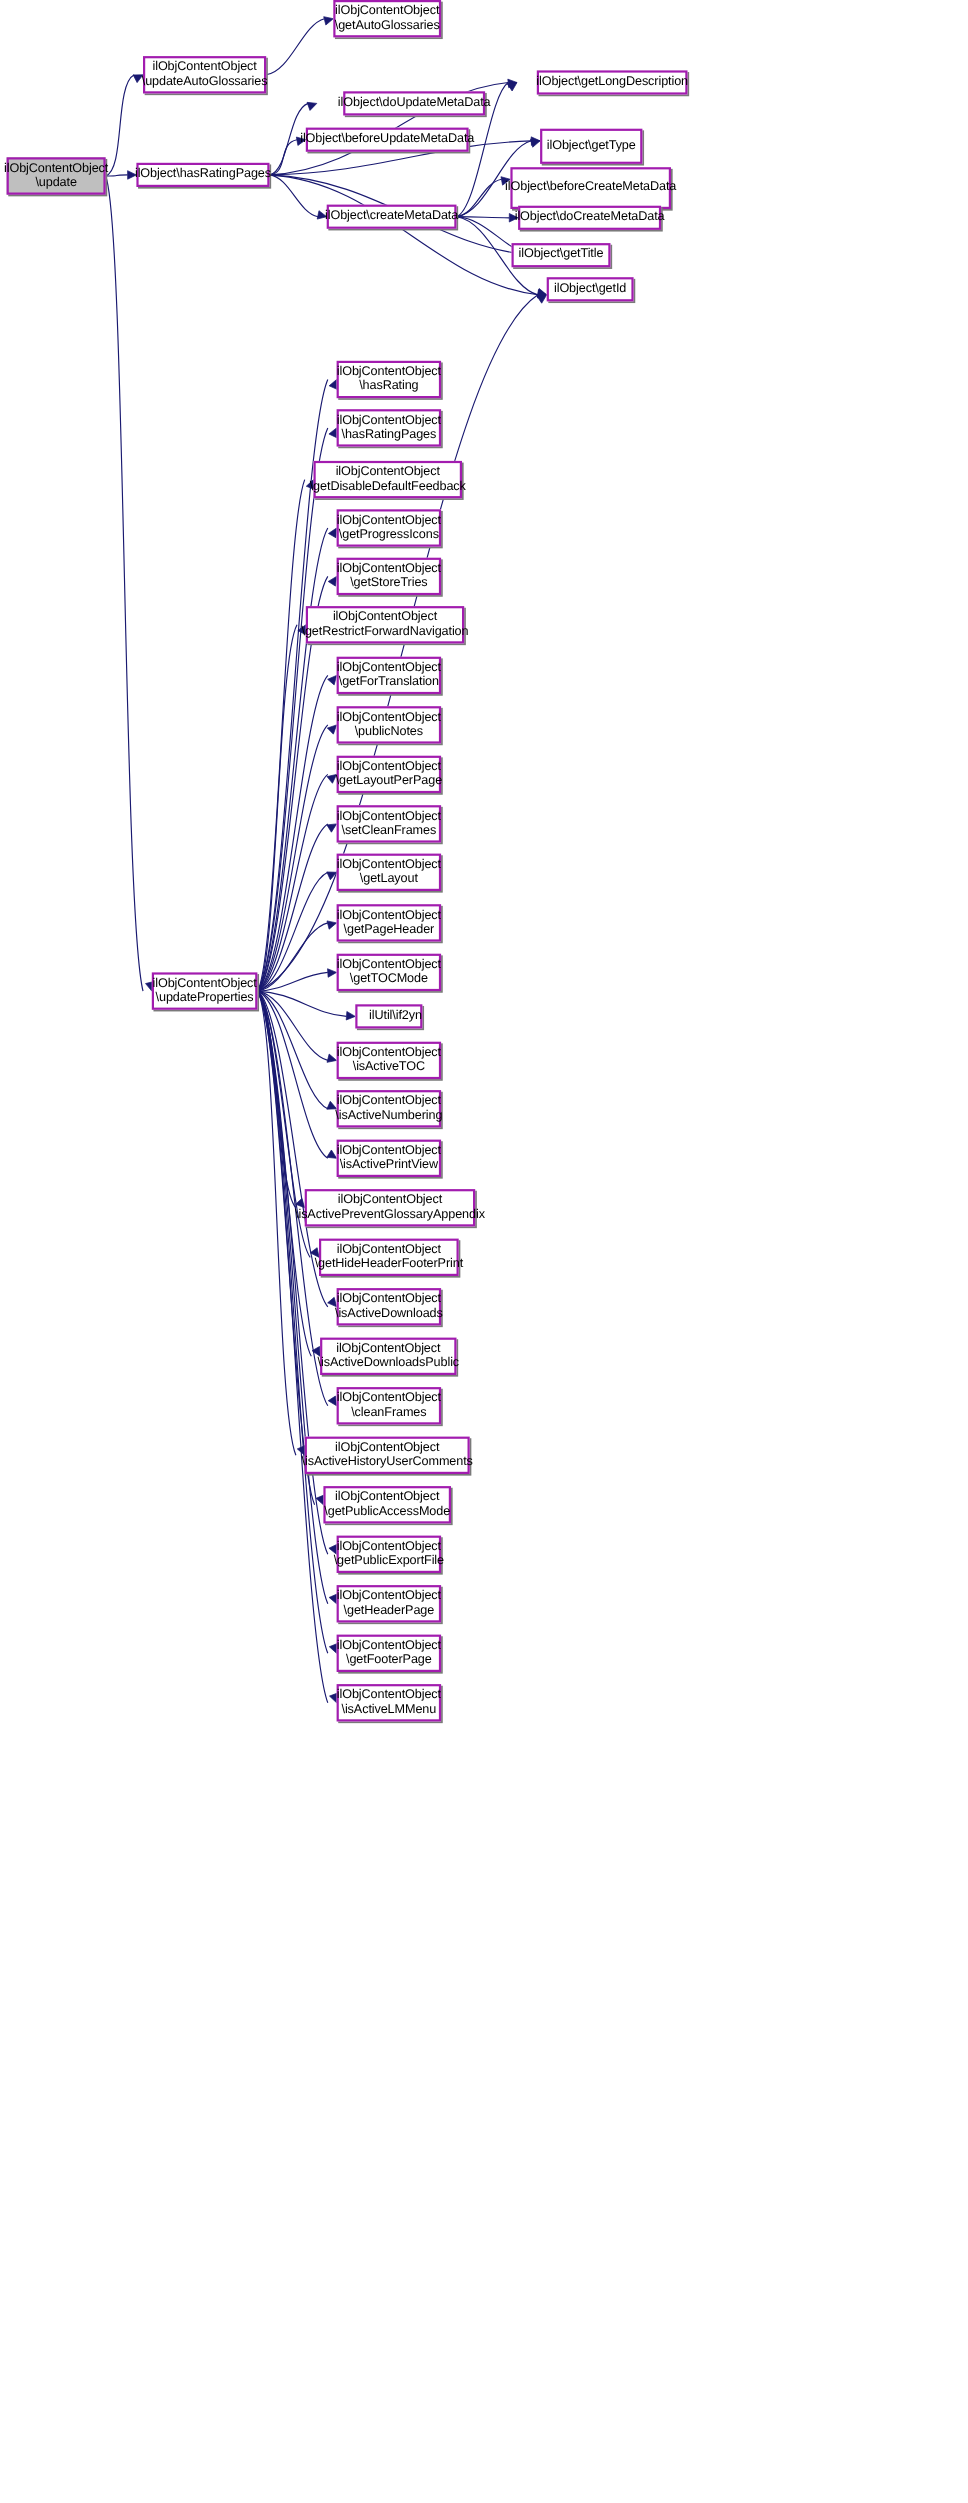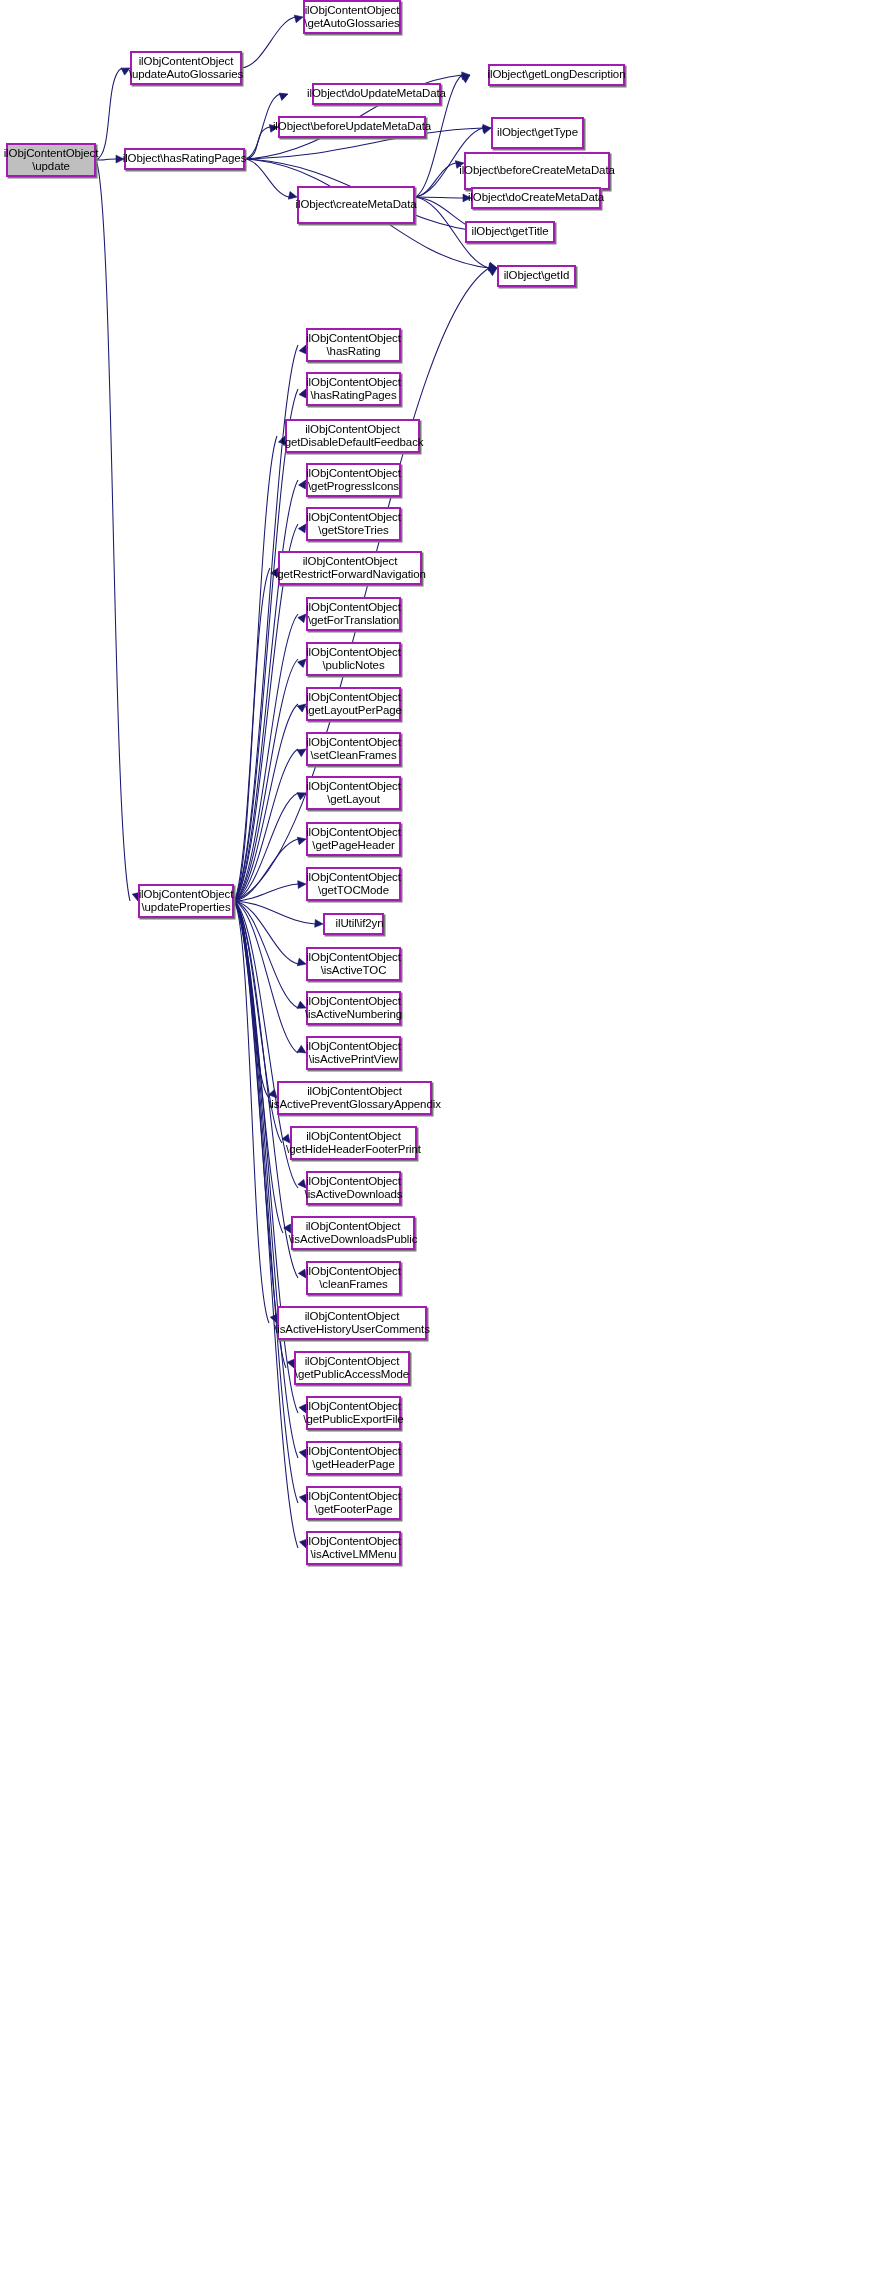--- a/index.html
+++ b/index.html
@@ -127,27 +127,27 @@
   <div id="node-layer">
       <div class="node root" style="left: 6px; top: 143px; width: 90px; height: 34px;">ilObjContentObject
 \update</div>
       <div class="node" style="left: 130px; top: 51px; width: 112px; height: 34px;">ilObjContentObject
 \updateAutoGlossaries</div>
       <div class="node" style="left: 303px; top: 0px; width: 98px; height: 34px;">ilObjContentObject
 \getAutoGlossaries</div>
       <div class="node" style="left: 124px; top: 148px; width: 121px; height: 22px;">ilObject\hasRatingPages</div>
       <div class="node" style="left: 288px; top: 83px; width: 129px; height: 22px; margin-left: 24px;">ilObject\doUpdateMetaData</div>
       <div class="node" style="left: 278px; top: 116px; width: 148px; height: 22px;">ilObject\beforeUpdateMetaData</div>
-      <div class="node" style="left: 297px; top: 186px; width: 118px; height: 38px;">ilObject\createMetaData</div>
+      <div class="node" style="left: 297px; top: 186px; width: 118px; height: 22px;">ilObject\createMetaData</div>
       <div class="node" style="left: 488px; top: 64px; width: 137px; height: 22px;">ilObject\getLongDescription</div>
       <div class="node" style="left: 491px; top: 117px; width: 93px; height: 32px;">ilObject\getType</div>
       <div class="node" style="left: 464px; top: 152px; width: 146px; height: 38px;">ilObject\beforeCreateMetaData</div>
       <div class="node" style="left: 471px; top: 187px; width: 130px; height: 22px;">ilObject\doCreateMetaData</div>
       <div class="node" style="left: 465px; top: 221px; width: 90px; height: 22px;">ilObject\getTitle</div>
-      <div class="node" style="left: 497px; top: 265px; width: 79px; height: 22px;">ilObject\getId</div>
+      <div class="node" style="left: 497px; top: 252px; width: 79px; height: 22px;">ilObject\getId</div>
       <div class="node" style="left: 138px; top: 884px; width: 96px; height: 34px;">ilObjContentObject
 \updateProperties</div>
       <div class="node" style="left: 306px; top: 328px; width: 95px; height: 34px;">ilObjContentObject
 \hasRating</div>
       <div class="node" style="left: 306px; top: 372px; width: 95px; height: 34px;">ilObjContentObject
 \hasRatingPages</div>
       <div class="node" style="left: 285px; top: 419px; width: 135px; height: 34px;">ilObjContentObject
 \getDisableDefaultFeedback</div>
       <div class="node" style="left: 306px; top: 463px; width: 95px; height: 34px;">ilObjContentObject
 \getProgressIcons</div>

